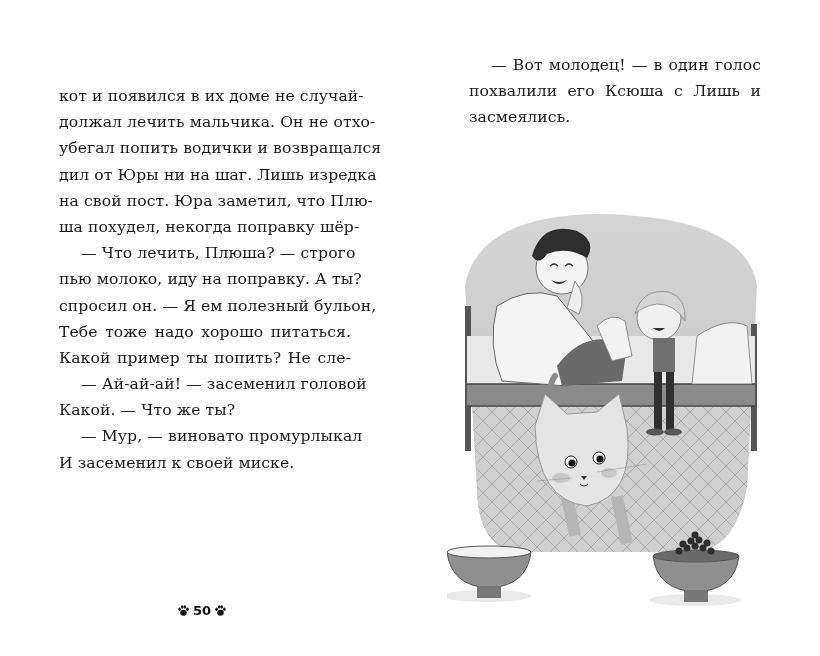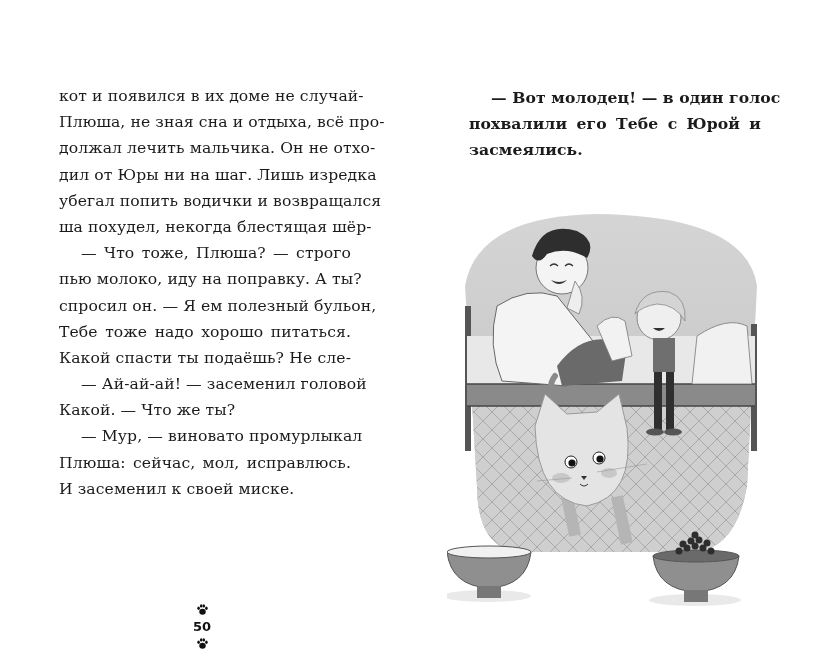--- a/index.html
+++ b/index.html
@@ -22,48 +22,47 @@
     }
     .page-left .text-block { left: 59px; top: 67px; width: 292px; margin-top: 16px; }
     .line { display: block; white-space: nowrap; text-align: justify; text-align-last: justify; height: 26.2px; }
     .line.last { text-align-last: left; }
     .line.indent { padding-left: 22px; }
 
     .folio {
       position: absolute; left: 172px; top: 603px; width: 60px;
       display: flex; align-items: center; justify-content: center; gap: 3px;
       font-family: "DejaVu Sans", "Liberation Sans", sans-serif;
-      font-weight: bold; font-size: 13px; color: #111; flex-direction: column;
+      font-weight: bold; font-size: 13px; color: #111;
     }
     .paw { width: 13px; height: 13px; display: inline-block; }
 
     .illustration {
       position: absolute; left: 447px; top: 196px; width: 326px; height: 412px;
     }
   </style>
 </head>
 <body>
 
 <div class="page page-left">
   <div class="text-block" id="left-text">
       <span class="line">кот и появился в их доме не случай-</span>
-      <span class="line">Плюша, не зная сна и отдыха, всё про-</span>
       <span class="line">должал лечить мальчика. Он не отхо-</span>
+      <span class="line">убегал попить водички и возвращался</span>
       <span class="line">дил от Юры ни на шаг. Лишь изредка</span>
-      <span class="line">убегал попить водички и возвращался</span>
-      <span class="line">ша похудел, некогда блестящая шёр-</span>
-      <span class="line indent">— Что тоже, Плюша? — строго</span>
+      <span class="line">на свой пост. Юра заметил, что Плю-</span>
+      <span class="line">ша похудел, некогда поправку шёр-</span>
+      <span class="line indent">— Что лечить, Плюша? — строго</span>
       <span class="line">пью молоко, иду на поправку. А ты?</span>
       <span class="line">спросил он. — Я ем полезный бульон,</span>
       <span class="line">Тебе тоже надо хорошо питаться.</span>
-      <span class="line">Какой спасти ты подаёшь? Не сле-</span>
+      <span class="line">Какой пример ты попить? Не сле-</span>
       <span class="line indent">— Ай-ай-ай! — засеменил головой</span>
       <span class="line last">Какой. — Что же ты?</span>
       <span class="line indent">— Мур, — виновато промурлыкал</span>
-      <span class="line">Плюша: сейчас, мол, исправлюсь.</span>
       <span class="line last">И засеменил к своей миске.</span>
     </div>
   <div class="folio">
     <svg class="paw" viewBox="0 0 20 20">
       <ellipse cx="10" cy="13.5" rx="5" ry="4.5" fill="#111"></ellipse>
       <ellipse cx="4" cy="8" rx="2" ry="2.6" fill="#111"></ellipse>
       <ellipse cx="8" cy="4.5" rx="2" ry="2.6" fill="#111"></ellipse>
       <ellipse cx="12" cy="4.5" rx="2" ry="2.6" fill="#111"></ellipse>
       <ellipse cx="16" cy="8" rx="2" ry="2.6" fill="#111"></ellipse>
     </svg>
@@ -72,23 +71,23 @@
       <ellipse cx="10" cy="13.5" rx="5" ry="4.5" fill="#111"></ellipse>
       <ellipse cx="4" cy="8" rx="2" ry="2.6" fill="#111"></ellipse>
       <ellipse cx="8" cy="4.5" rx="2" ry="2.6" fill="#111"></ellipse>
       <ellipse cx="12" cy="4.5" rx="2" ry="2.6" fill="#111"></ellipse>
       <ellipse cx="16" cy="8" rx="2" ry="2.6" fill="#111"></ellipse>
     </svg>
   </div>
 </div>
 
 <div class="page page-right"></div>
-<div class="text-block" id="right-text" style="left:469px; top:85px; width:292px;font-weight:bold;">
+<div class="text-block" id="right-text" style="left:469px; top:52px; width:292px;">
     <span class="line indent">— Вот молодец! — в один голос</span>
-    <span class="line">похвалили его Тебе с Юрой и</span>
+    <span class="line">похвалили его Ксюша с Лишь и</span>
     <span class="line last">засмеялись.</span>
   </div>
 
 <svg class="illustration" viewBox="0 0 326 412">
   <defs>
     <linearGradient id="wallg" x1="0" y1="0" x2="0" y2="1">
       <stop offset="0" stop-color="#d6d6d6"></stop>
       <stop offset="1" stop-color="#bcbcbc"></stop>
     </linearGradient>
     <pattern id="herring" width="18" height="18" patternUnits="userSpaceOnUse">

